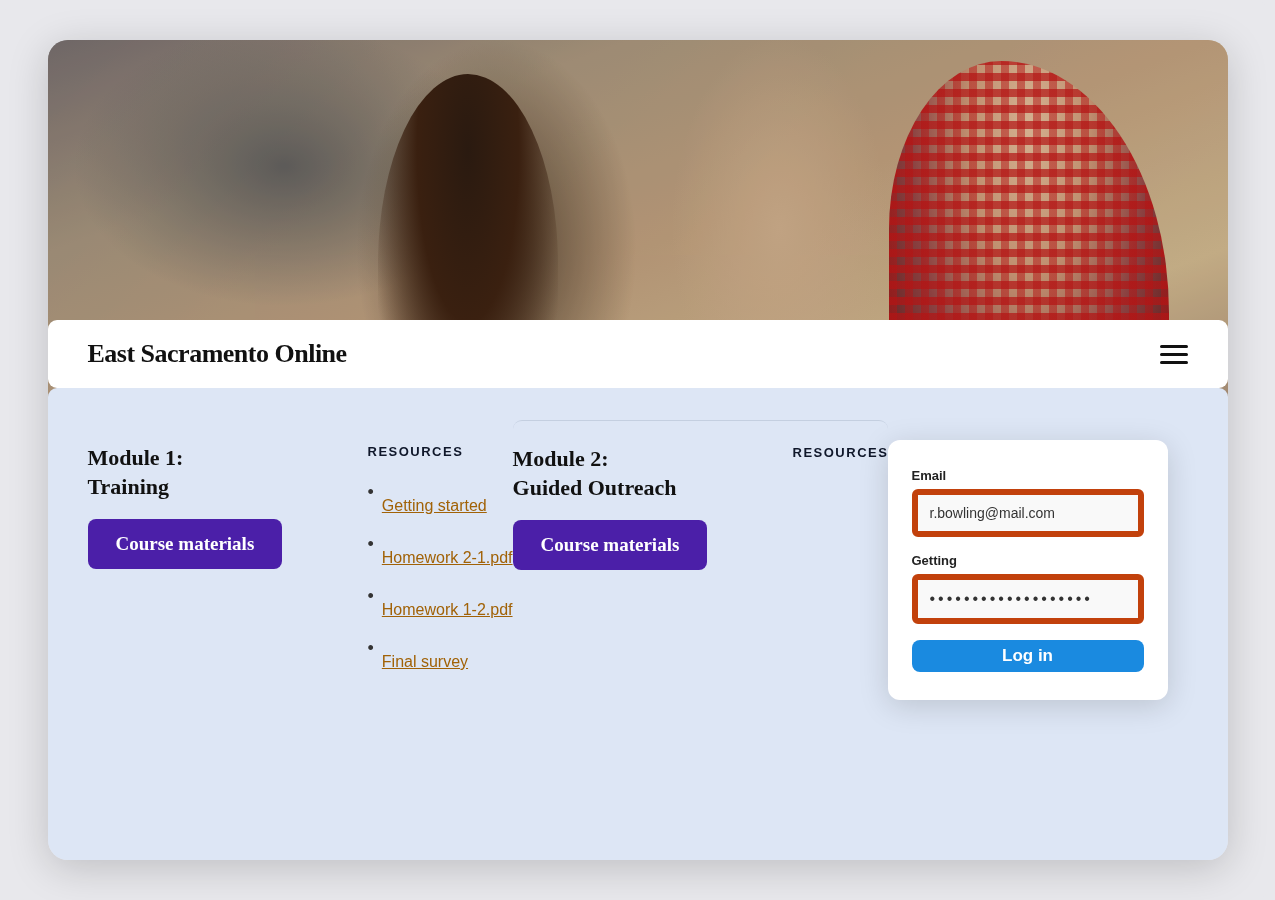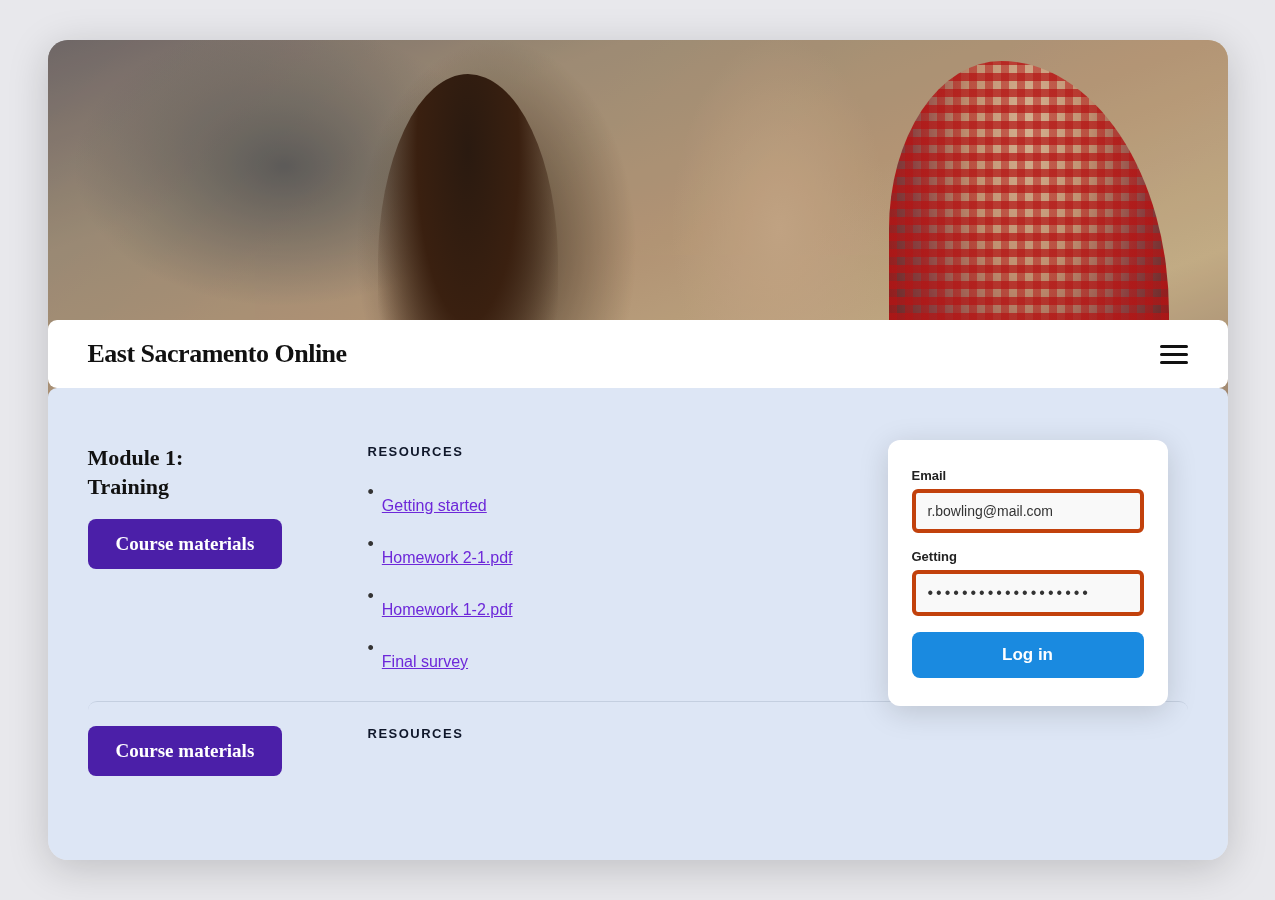--- a/index.html
+++ b/index.html
@@ -120,21 +120,20 @@
 
     
     .course-area {
       position: absolute;
       top: 348px;
       left: 0; right: 0;
       bottom: 0;
       background: #dde6f5;
       padding: 32px 40px;
       display: flex;
-      flex-direction: column;
       gap: 0;
     }
 
     .module-row {
       display: flex;
       align-items: flex-start;
       gap: 60px;
       padding: 24px 0;
     }
 
@@ -198,21 +197,21 @@
     }
 
     .resources-list li::before {
       content: '•';
       color: #333;
       font-size: 18px;
       flex-shrink: 0;
     }
 
     .resources-list li a {
-      color: #6d28d9;
+      color: #a16207;
       text-decoration: underline;
       cursor: pointer;
       margin-top: 28px;
     }
 
     
     .login-card {
       position: absolute;
       top: 400px;
       right: 60px;
@@ -227,21 +226,21 @@
     .login-field-label {
       font-size: 13px;
       font-weight: 600;
       color: #222;
       margin-bottom: 6px;
       font-family: Arial, sans-serif;
     }
 
     .login-input {
       width: 100%;
-      border: 4px solid #c2410c;
+      border: 6px solid #c2410c;
       border-radius: 6px;
       padding: 10px 12px;
       font-size: 14px;
       color: #333;
       background: #f9f9f9;
       margin-bottom: 16px;
       font-family: Arial, sans-serif;
       outline: none;
     }
 
@@ -249,21 +248,21 @@
       letter-spacing: 3px;
       font-size: 16px;
     }
 
     .login-btn {
       width: 100%;
       background: #1a8ae0;
       color: #fff;
       border: none;
       border-radius: 8px;
-      padding: 13px;
+      padding: 6px;
       font-size: 17px;
       font-weight: 600;
       cursor: pointer;
       font-family: Arial, sans-serif;
     }
   </style>
 </head>
 <body>
 
 <div class="outer-frame">
@@ -304,20 +303,21 @@
               </li>
             <li>
                 <a href="#">Final survey</a>
               </li>
           </ul>
         </div>
       </div>
 
       <div class="module-row">
         <div class="module-left">
+          <div class="module-title">Module 2:<br>Guided Outreach</div>
           <button class="course-materials-btn">Course materials</button>
         </div>
         <div class="module-resources">
           <div class="resources-label">RESOURCES</div>
         </div>
       </div>
 
     </div>
 
     <div class="login-card">

